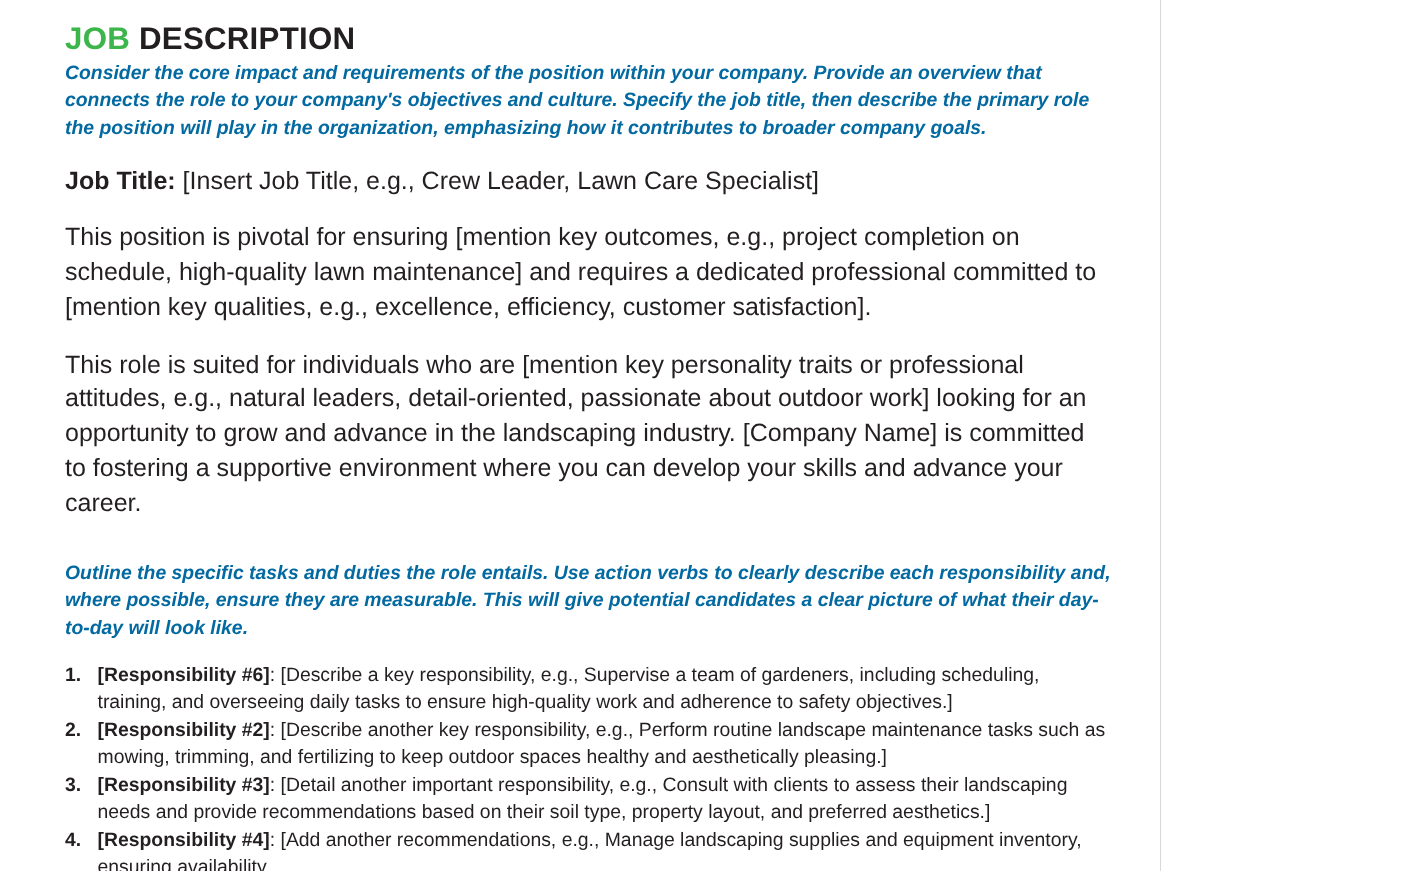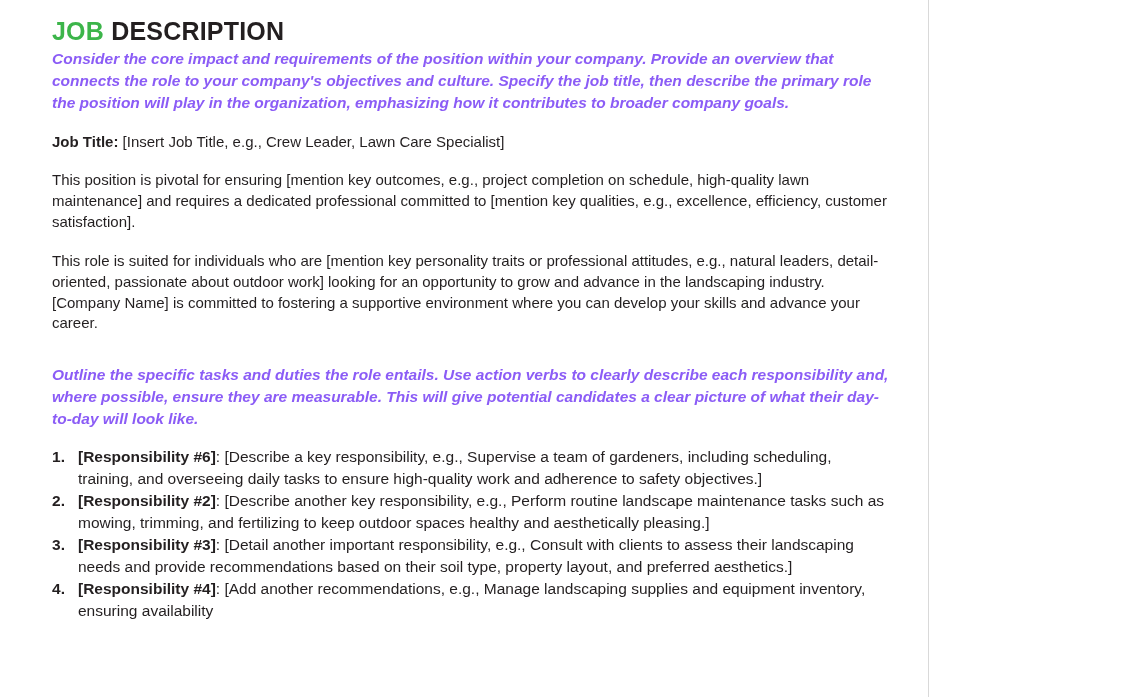--- a/index.html
+++ b/index.html
@@ -54,24 +54,24 @@
   }
   h1.section-title .rest {
     color: #231f20;
   }
   p.lede {
     font-style: italic;
     font-weight: 700;
     font-size: 15.5px;
     line-height: 1.42;
     margin: 2px 0 0 0;
-    color: #8b5cf6;
+    color: #0369a1;
   }
   p.body {
-    font-size: 15px;
+    font-size: 20px;
     line-height: 1.39;
     margin: 18px 0 0 0;
     color: #231f20;
   }
   .strong {
     font-weight: 700;
   }
   .section-2 {
     margin-top: 30px;
   }

